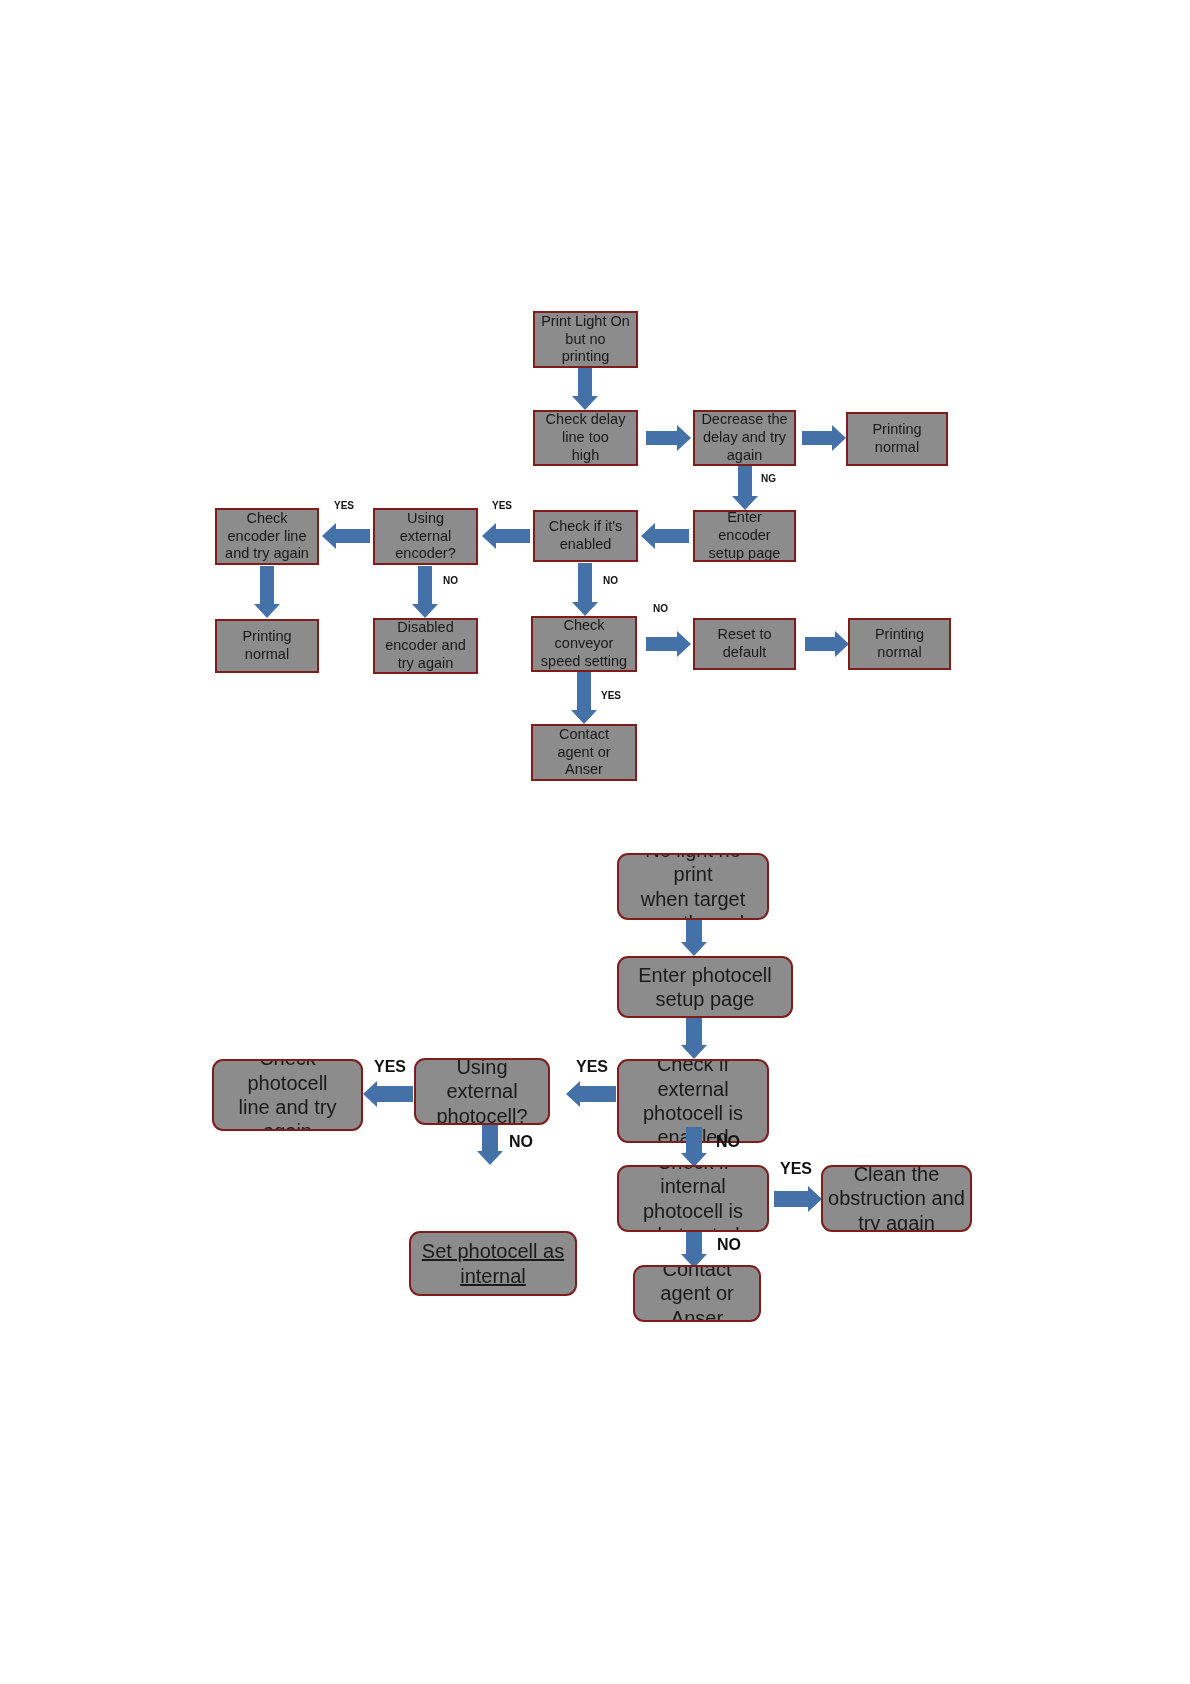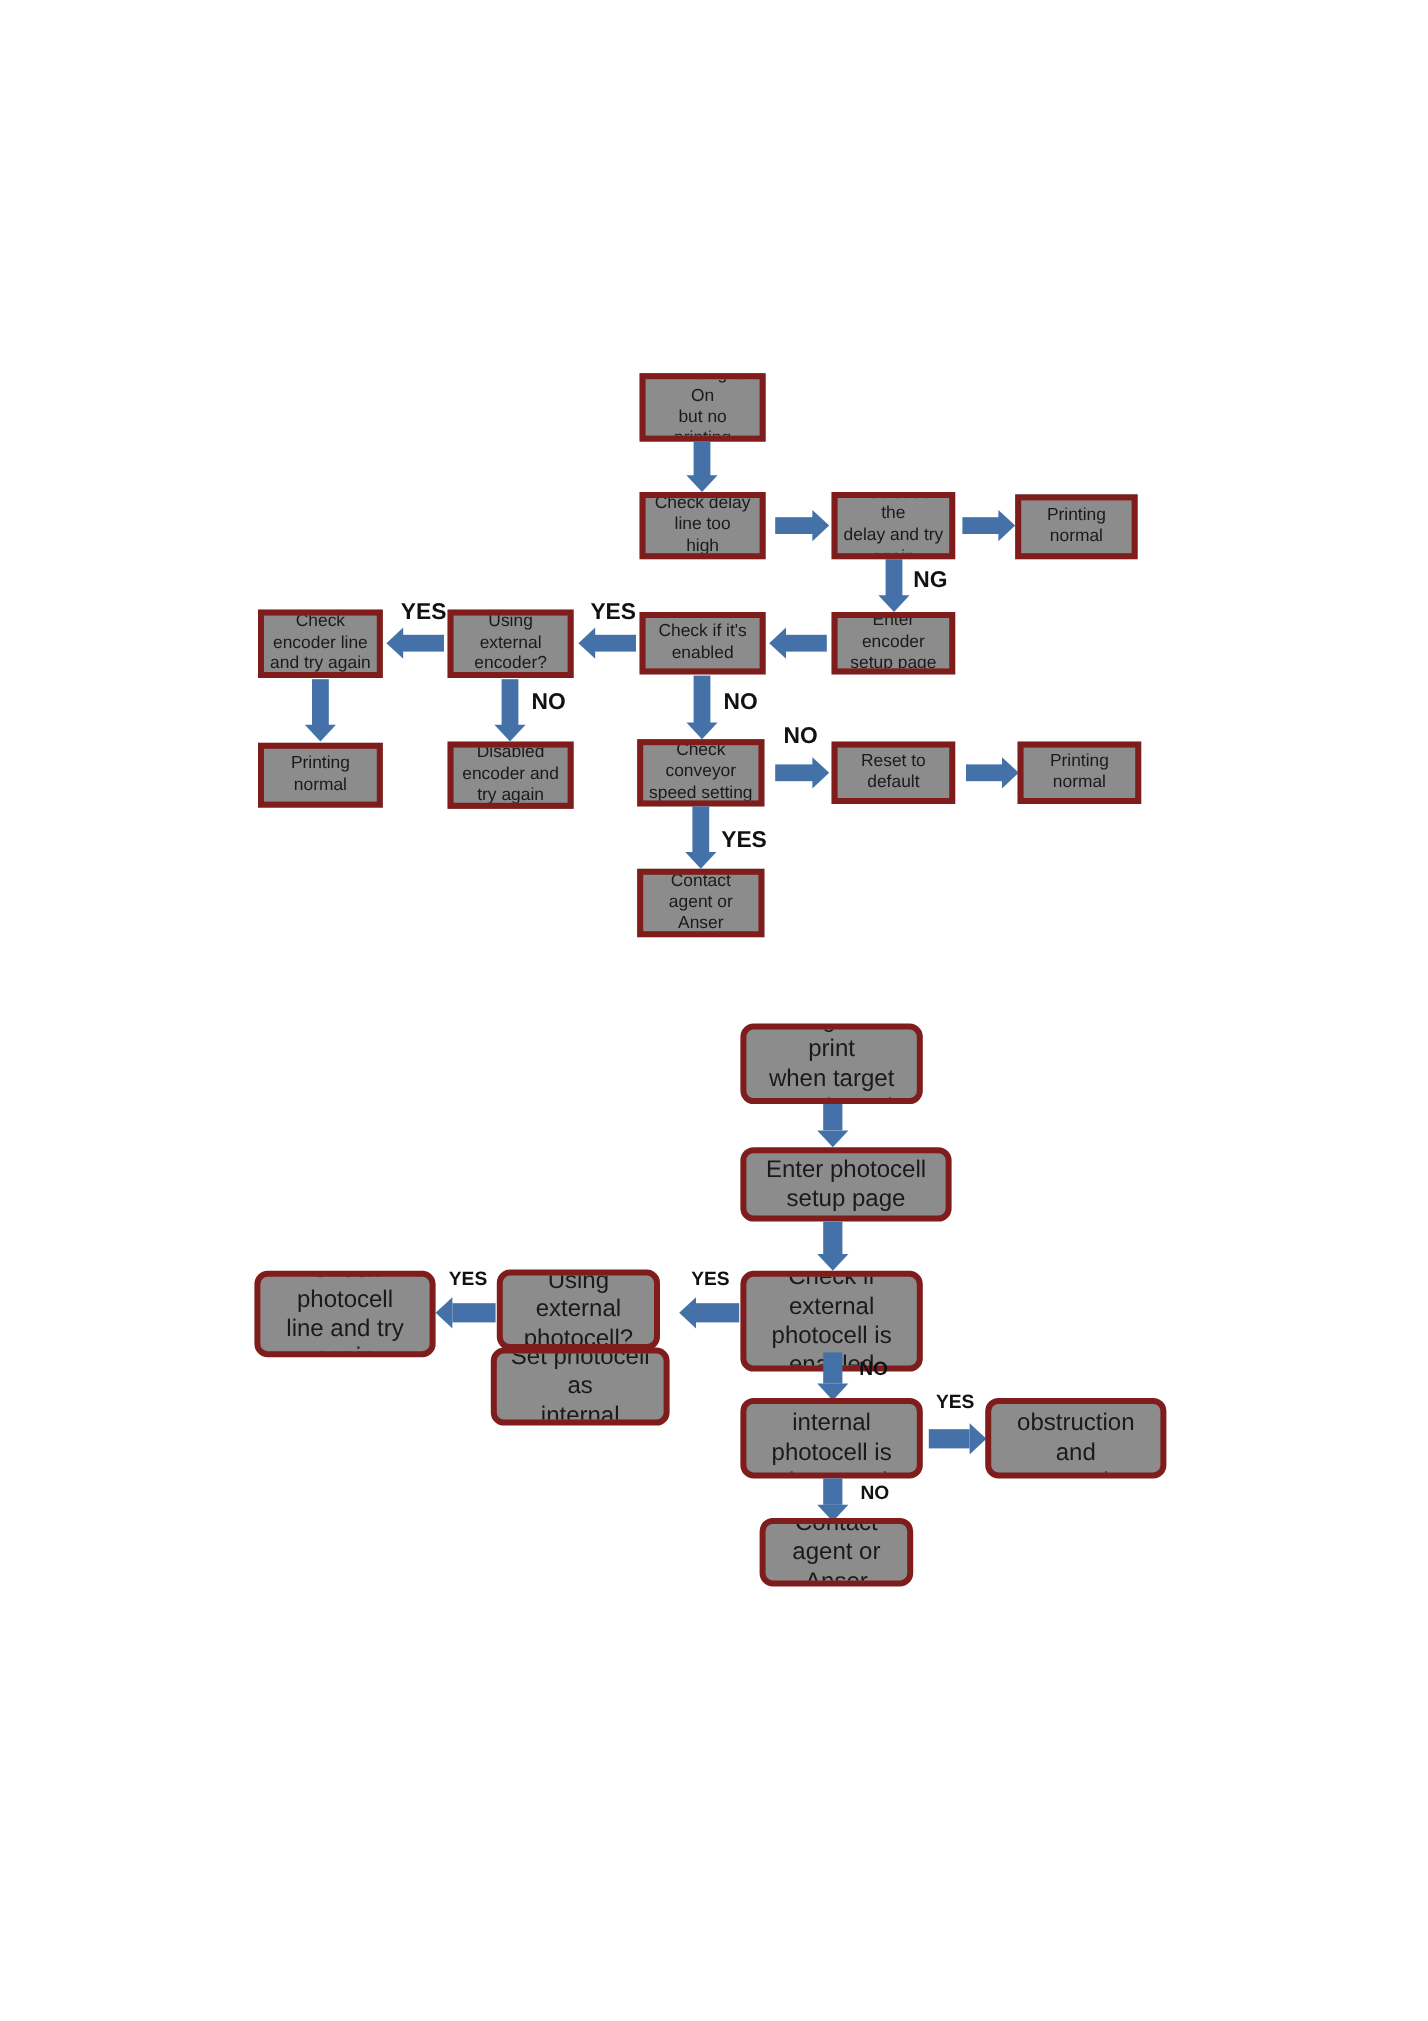--- a/index.html
+++ b/index.html
@@ -14,21 +14,21 @@
     position: relative;
     width: 1190px;
     height: 1684px;
     background: #ffffff;
     overflow: hidden;
   }
   .node {
     position: absolute;
     box-sizing: border-box;
     background: #8c8c8c;
-    border: 5px solid #7f1d1d;
+    border: 2px solid #7f1d1d;
     color: #1a1a1a;
     display: flex;
     align-items: center;
     justify-content: center;
     text-align: center;
     line-height: 1.22;
     padding: 2px 4px;
     white-space: pre-line;
     overflow: hidden;
   }
@@ -60,21 +60,21 @@
   .arrow.left .shaft { top: 50%; right: 0; transform: translateY(-50%); }
   .arrow.left .head {
     top: 50%; left: 0; transform: translateY(-50%);
     border-top: 13px solid transparent;
     border-bottom: 13px solid transparent;
     border-right: 14px solid #4472a8;
   }
 
   .edge-label {
     position: absolute;
-    font-size: 19px;
+    font-size: 10px;
     font-weight: 700;
     color: #111111;
     background: transparent;
     white-space: nowrap;
   }
   .chart2 .edge-label { font-size: 16px; }
 </style>
 </head>
 <body>
 
@@ -254,21 +254,21 @@
       <div class="head"></div>
     </div>
     <div class="edge-label" style="left:509px; top:1133px;">NO</div>
 
     <div class="arrow down" style="left:679px; top:1127px; width:30px; height:40px;">
       <div class="shaft" style="width:16px; height:26px;"></div>
       <div class="head"></div>
     </div>
     <div class="edge-label" style="left:716px; top:1133px;">NO</div>
 
-    <div class="node" style="left:409px; top:1123px; width:149px; height:65px;">Set photocell as
+    <div class="node" style="left:409px; top:1231px; width:168px; height:65px;text-decoration:underline;">Set photocell as
 internal</div>
 
     <div class="node" style="left:617px; top:1165px; width:152px; height:67px;">Check if internal
 photocell is
 obstructed</div>
 
     <div class="arrow right" style="left:774px; top:1184px; width:48px; height:30px;">
       <div class="shaft" style="height:16px; width:34px;"></div>
       <div class="head"></div>
     </div>

